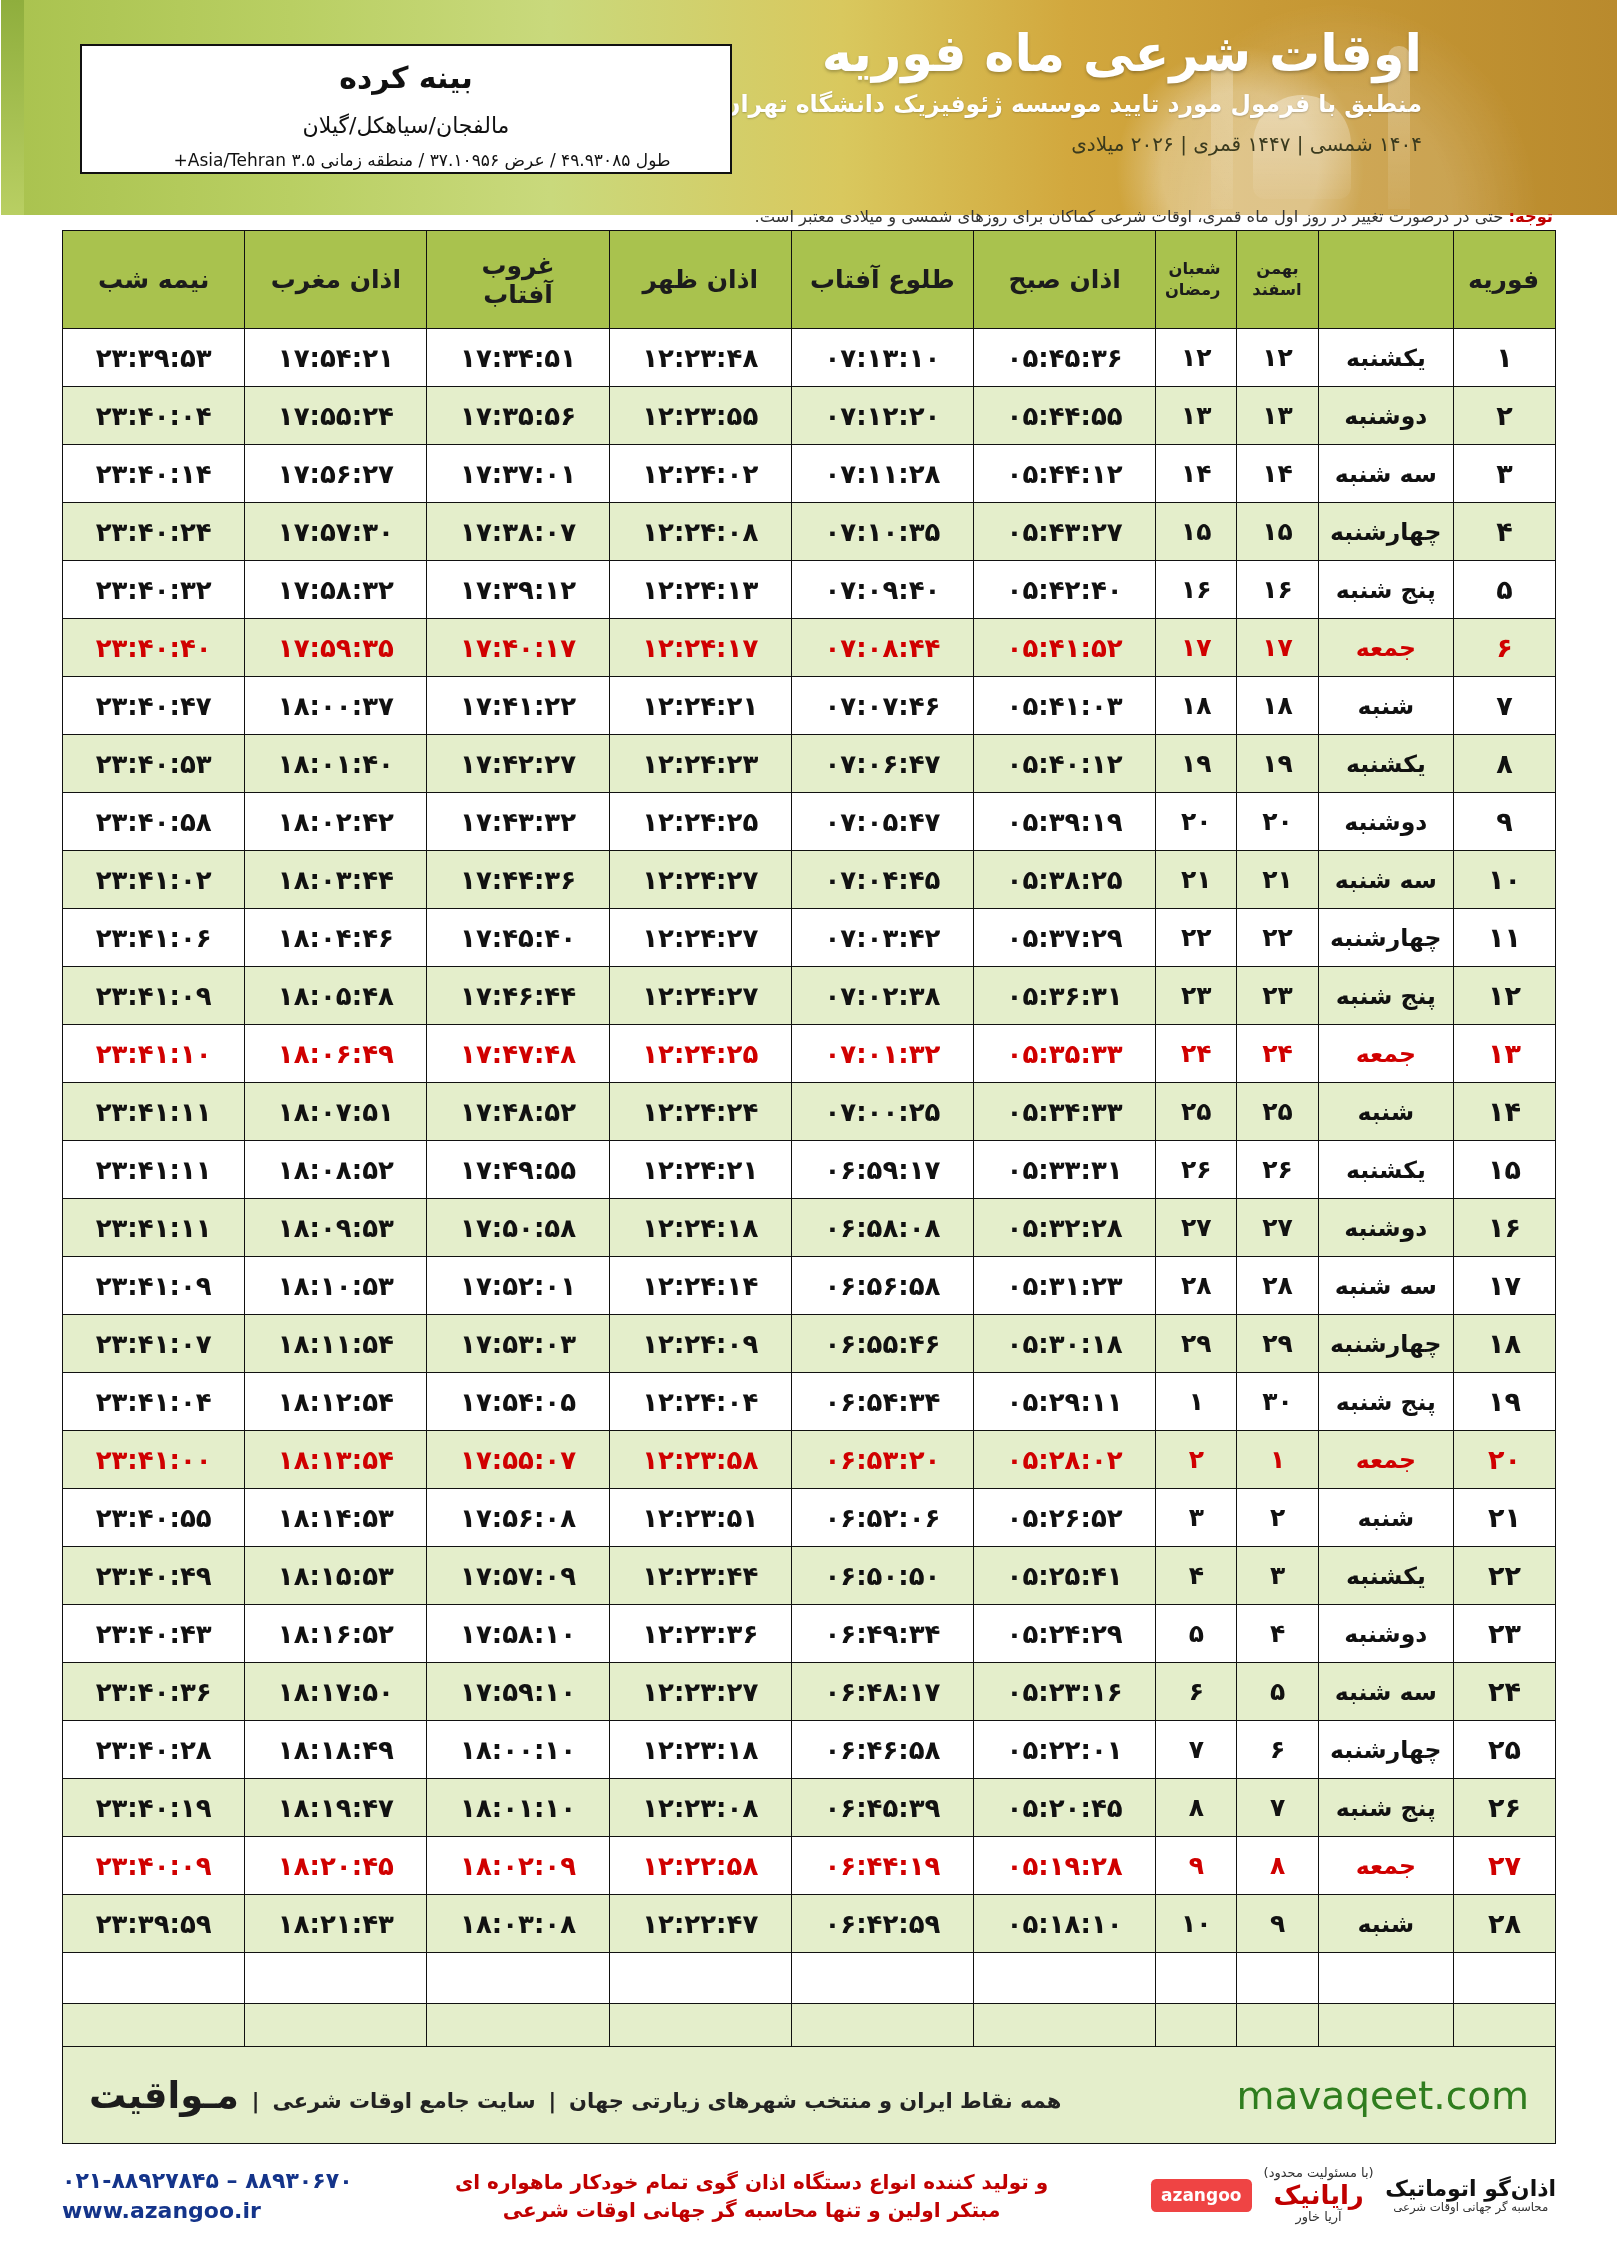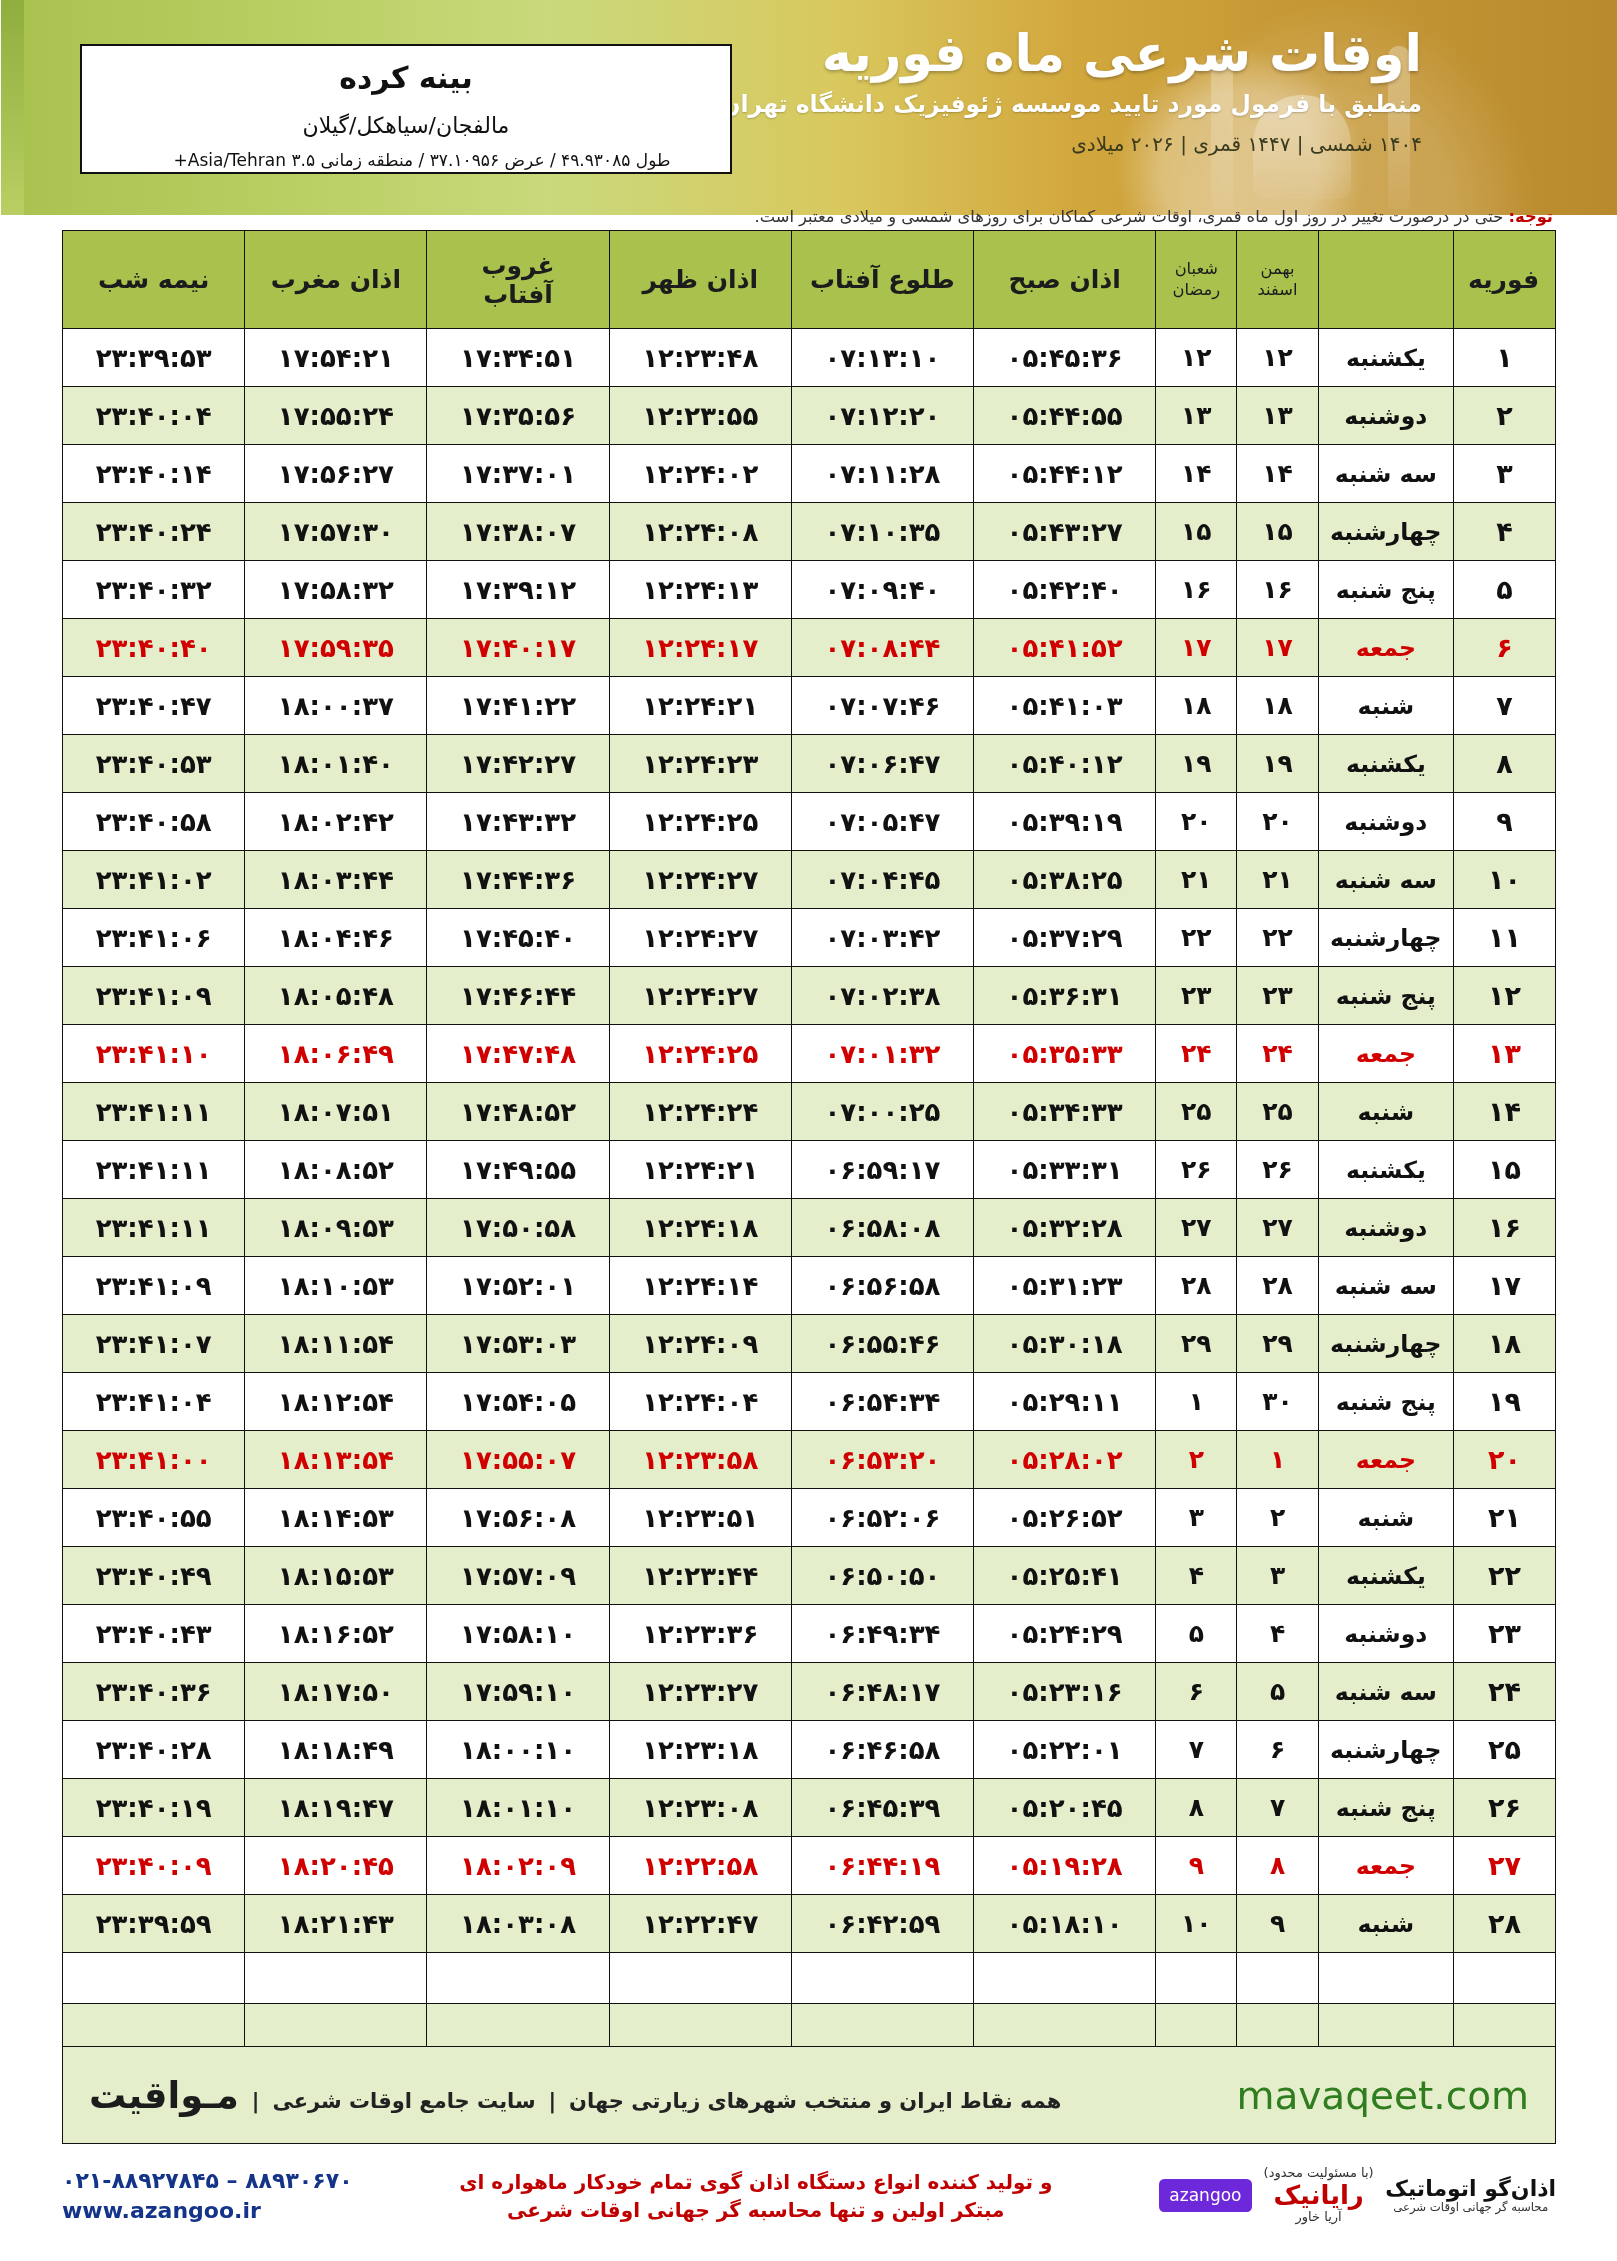--- a/index.html
+++ b/index.html
@@ -80,21 +80,21 @@
   table{border-collapse:collapse;width:1494px;table-layout:fixed;}
   th,td{border:1.3px solid #111;text-align:center;}
 
   thead th{
     background:#a9c24e;
     color:#1c1c1c;
     font-size:25px;font-weight:bold;
     height:65px;
     padding:16px;
   }
-  thead th.sub{font-size:16.3px;line-height:1.25;font-weight:normal;}
+  thead th.sub{font-size:16.3px;line-height:1.25;font-weight:bold;}
   thead th .s1{display:block;}
   thead th .s2{display:block;}
 
   tbody td{
     font-size:26px;height:55px;background:#ffffff;color:#111;
     font-weight:bold;
   }
   tbody tr.alt td{background:#e4eecb;}
   tbody td.day{font-size:23.5px;font-weight:bold;}
   tbody td.greg{font-size:27px;font-weight:bold;}
@@ -129,21 +129,21 @@
   #footer2 .phone{
     direction:ltr;text-align:left;font-size:22px;font-weight:bold;color:#14348a;
     line-height:1.35;
   }
   #footer2 .mid{
     text-align:center;font-size:20px;font-weight:bold;color:#c00000;line-height:1.4;
     flex:1;
   }
   #footer2 .brands{display:flex;align-items:center;gap:11.7px;}
   #footer2 .brand-azangoo{
-    background:#6d28d9;color:#fff;font-size:17px;font-weight:normal;
+    background:#ef4444;color:#fff;font-size:17px;font-weight:bold;
     padding:6.5px 10.4px;border-radius:5.2px;text-align:center;line-height:1.2;
   }
   #footer2 .brand-rayanik{
     text-align:center;line-height:1.15;
   }
   #footer2 .brand-rayanik .r1{font-size:26px;font-weight:bold;color:#c00000;}
   #footer2 .brand-rayanik .r2{font-size:13px;color:#333;}
   #footer2 .brand-azangoo2{
     text-align:center;line-height:1.15;
   }

